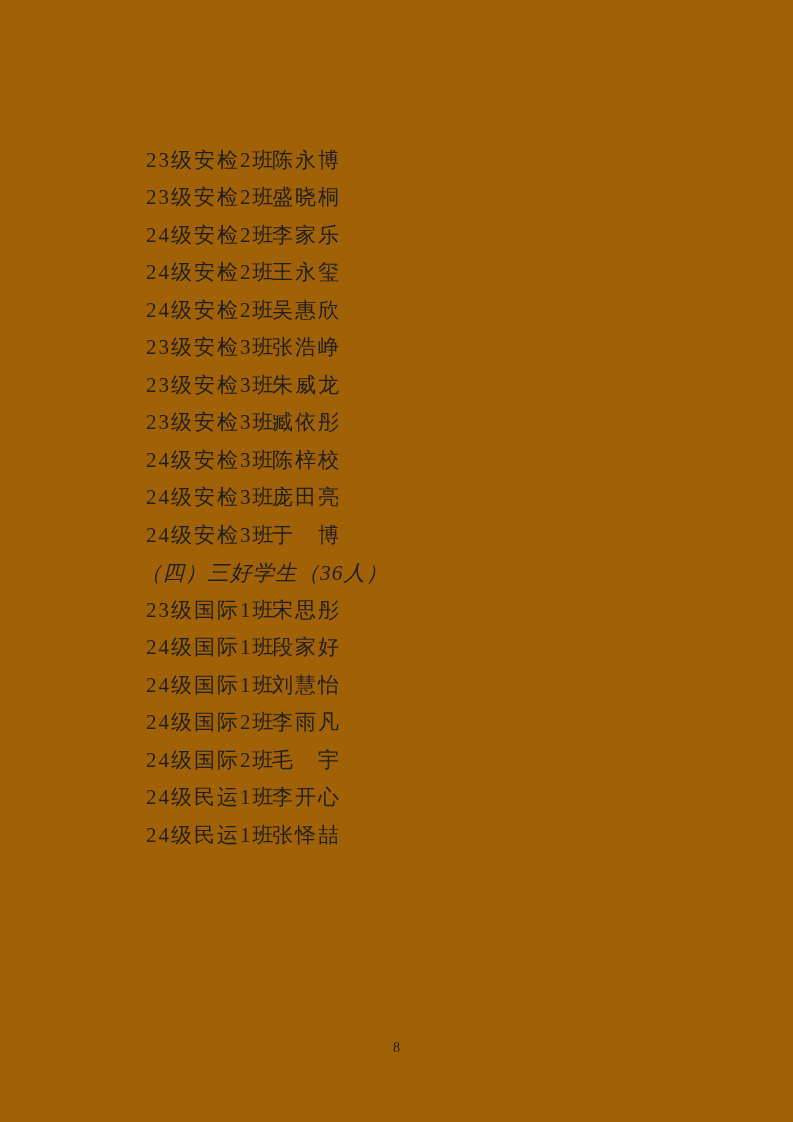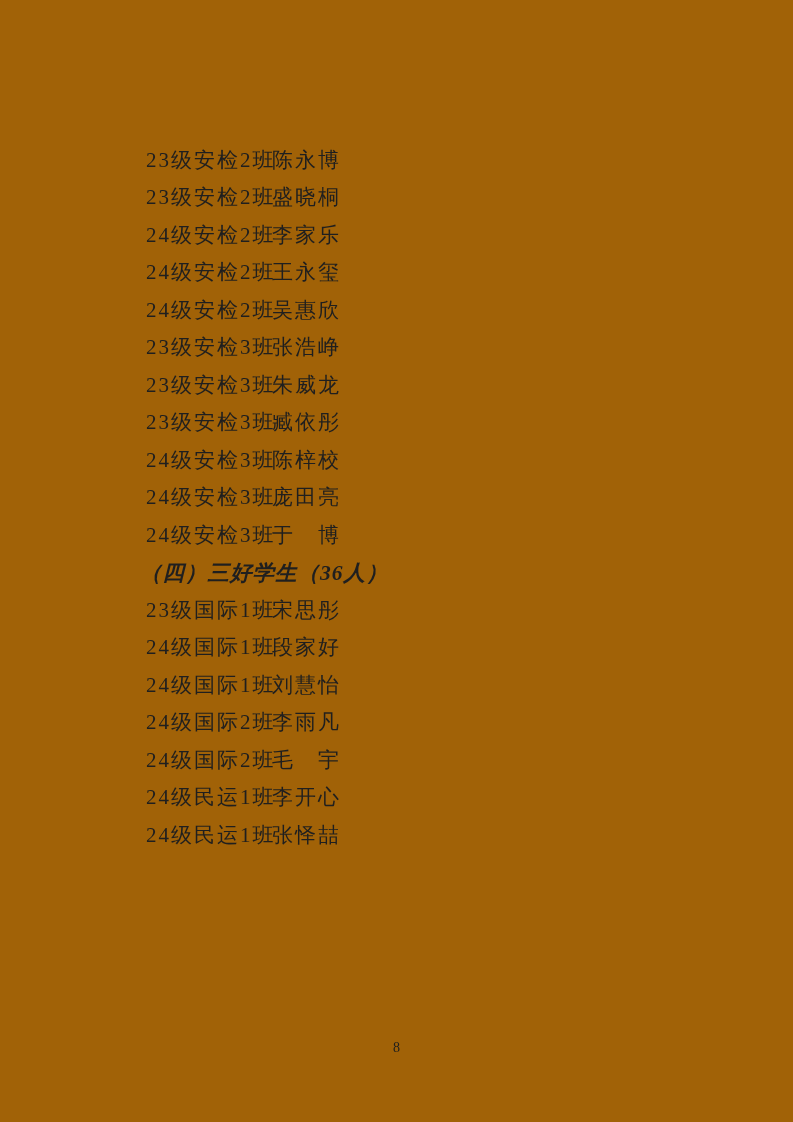--- a/index.html
+++ b/index.html
@@ -37,21 +37,20 @@
   }
   .entry-name {
     display: inline-block;
   }
   .section-heading {
     display: inline-block;
     font-style: italic;
     font-size: 21.5px;
     letter-spacing: 1px;
     margin-left: -6px;
-    font-weight: bold;
   }
   
   .line span:empty { display: none; }
   .line .entry-class:empty { display: inline-block; }
   .page-number {
     position: absolute;
     left: 0;
     right: 0;
     top: 1040px;
     text-align: center;

